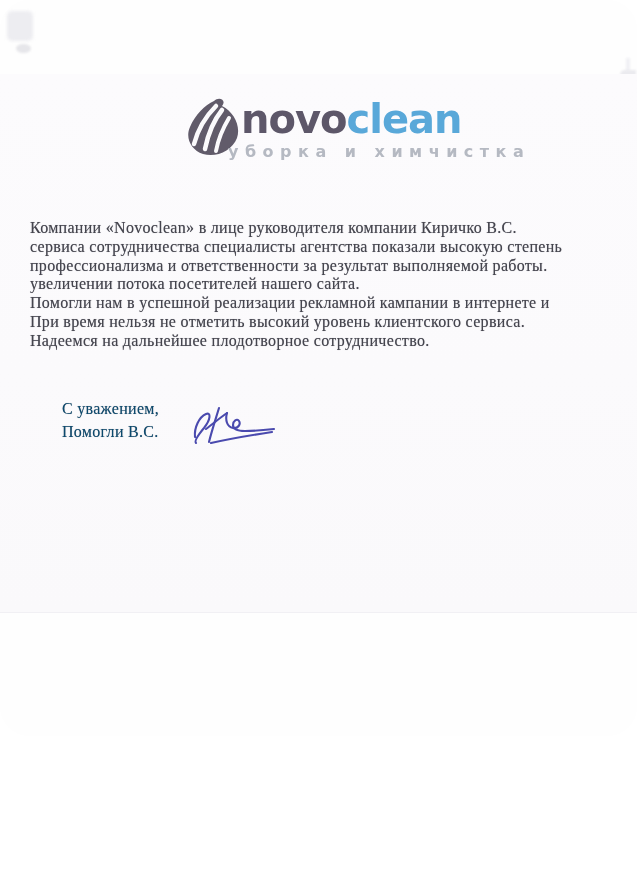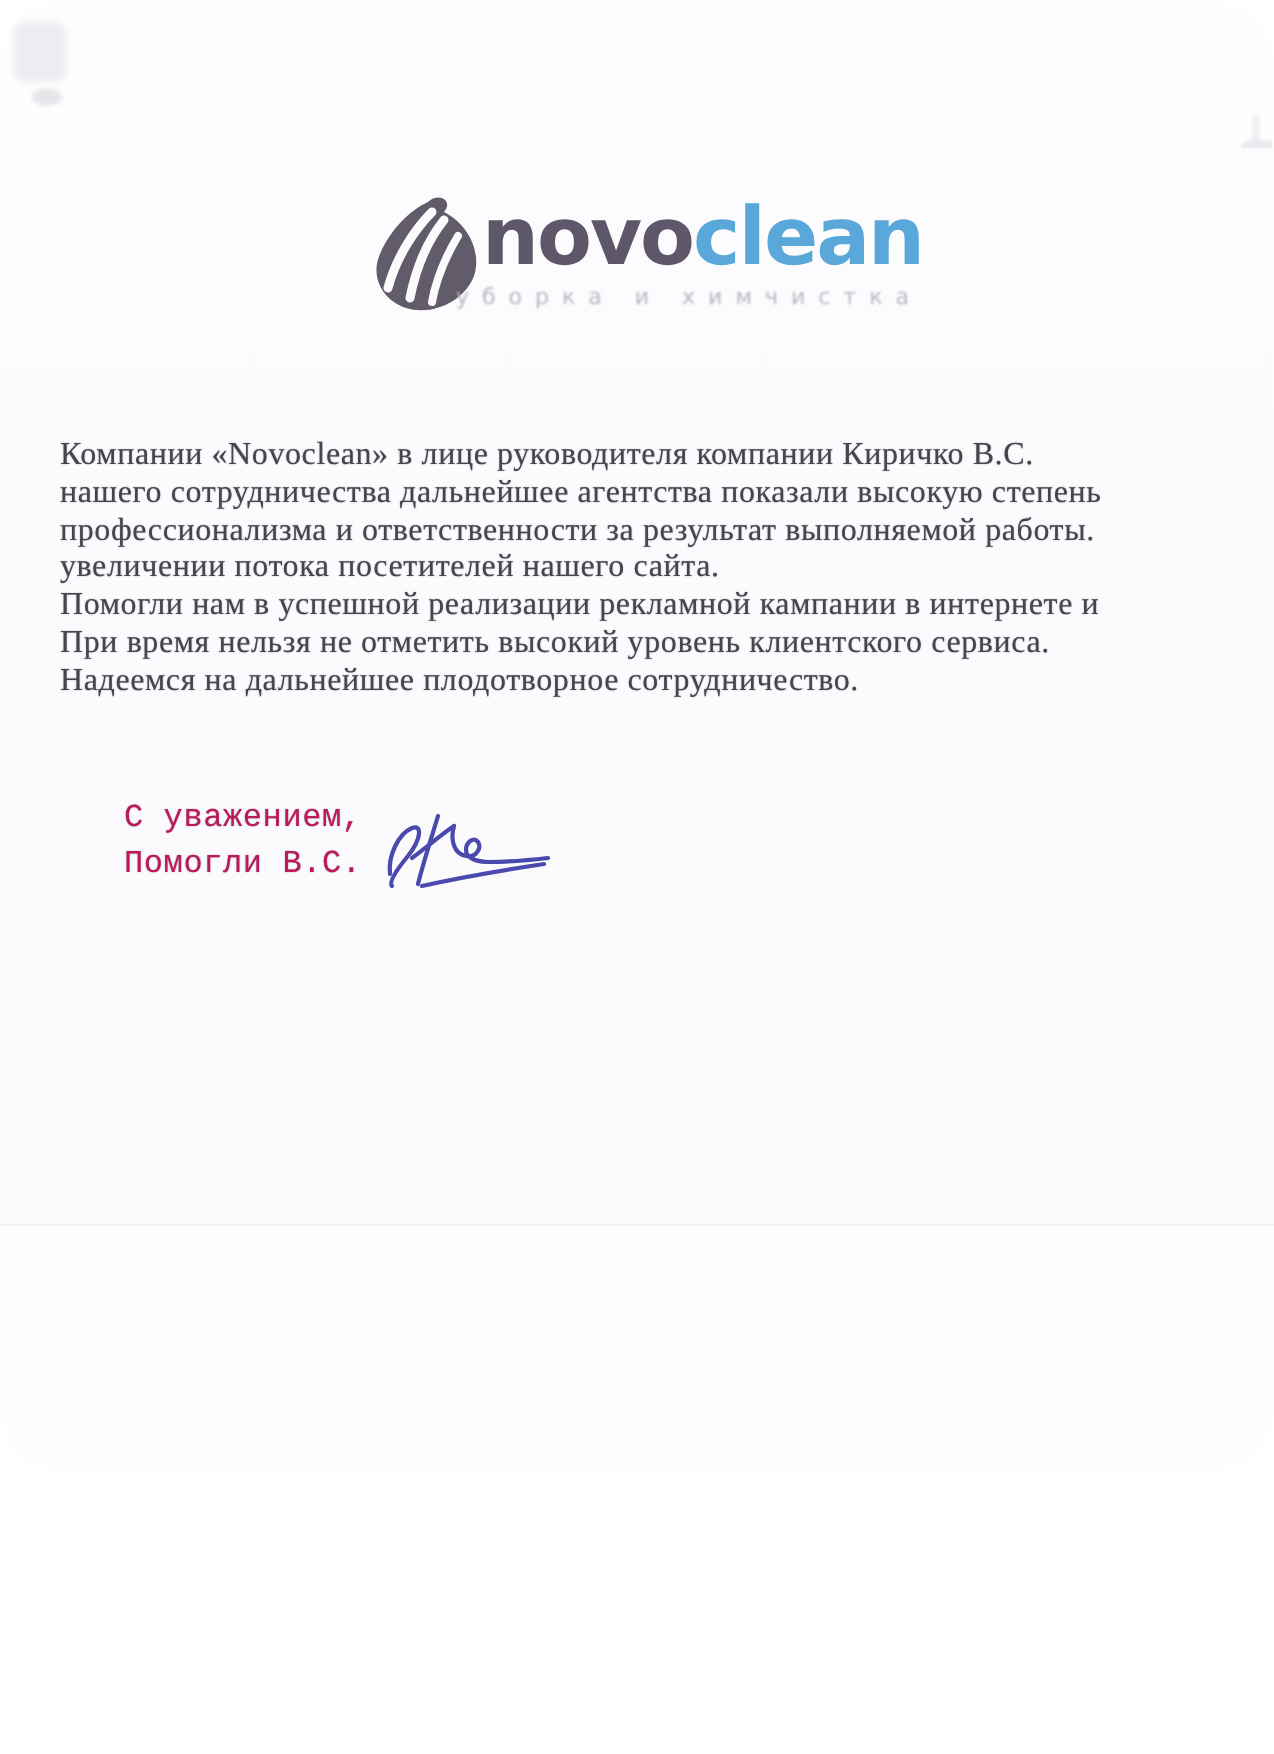--- a/index.html
+++ b/index.html
@@ -39,46 +39,46 @@
     font-size: 40px;
     letter-spacing: -1px;
     line-height: 48px;
     filter: blur(0.3px);
   }
   .wordmark .novo  { color: #5d5769; }
   .wordmark .clean { color: #59a8d9; }
   .tagline {
     position: absolute; left: 228px; top: 142px; width: 244px;
     font-family: "DejaVu Sans", sans-serif;
-    font-size: 11px;
+    font-size: 16px;
     letter-spacing: 6.5px;
     color: #b5b9c2;
     white-space: nowrap;
     filter: blur(0.4px);
+    font-weight: bold;
   }
 
   
   .body-text {
     position: absolute; left: 30px; top: 219px; width: 577px;
     font-size: 16px;
     line-height: 18.8px;
     letter-spacing: 0.3px;
     color: #45454e;
     text-shadow: 0 0 0.7px rgba(62, 62, 74, 0.55);
   }
 
   
   .signoff {
     position: absolute; left: 62px; top: 398px;
     font-size: 16px;
     line-height: 22.5px;
     letter-spacing: 0.3px;
-    color: #be185d;
+    color: #0c4a6e;
     text-shadow: 0 0 0.7px rgba(62, 62, 74, 0.55);
-    font-family: Liberation Mono, monospace;
   }
   .signature-svg { position: absolute; left: 183px; top: 402px; width: 98px; height: 46px; }
 </style>
 </head>
 <body>
 
 <div class="screen">
 
   <div class="artifact artifact-topleft-a"></div>
   <div class="artifact artifact-topleft-b"></div>
@@ -96,21 +96,21 @@
     <path d="M39,13 C31,23 25,37 22,52" stroke="#fbfafc" stroke-width="4.5" fill="none" stroke-linecap="round"></path>
     <path d="M46,21 C40,31 35,43 33,54" stroke="#fbfafc" stroke-width="4" fill="none" stroke-linecap="round"></path>
   </svg>
   <div class="wordmark">
     <span class="novo">novo</span><span class="clean">clean</span>
   </div>
   <div class="tagline">уборка и химчистка</div>
 
   <div class="body-text">
     <div>Компании «Novoclean» в лице руководителя компании Киричко В.С.</div>
-    <div>нашего сотрудничества дальнейшее агентства показали высокую степень</div>
+    <div>сервиса сотрудничества специалисты агентства показали высокую степень</div>
     <div>профессионализма и ответственности за результат выполняемой работы.</div>
     <div>увеличении потока посетителей нашего сайта.</div>
     <div>Помогли нам в успешной реализации рекламной кампании в интернете и</div>
     <div>При время нельзя не отметить высокий уровень клиентского сервиса.</div>
     <div>Надеемся на дальнейшее плодотворное сотрудничество.</div>
   </div>
 
   <div class="signoff">
     <div>С уважением,</div>
     <div>Помогли В.С.</div>

